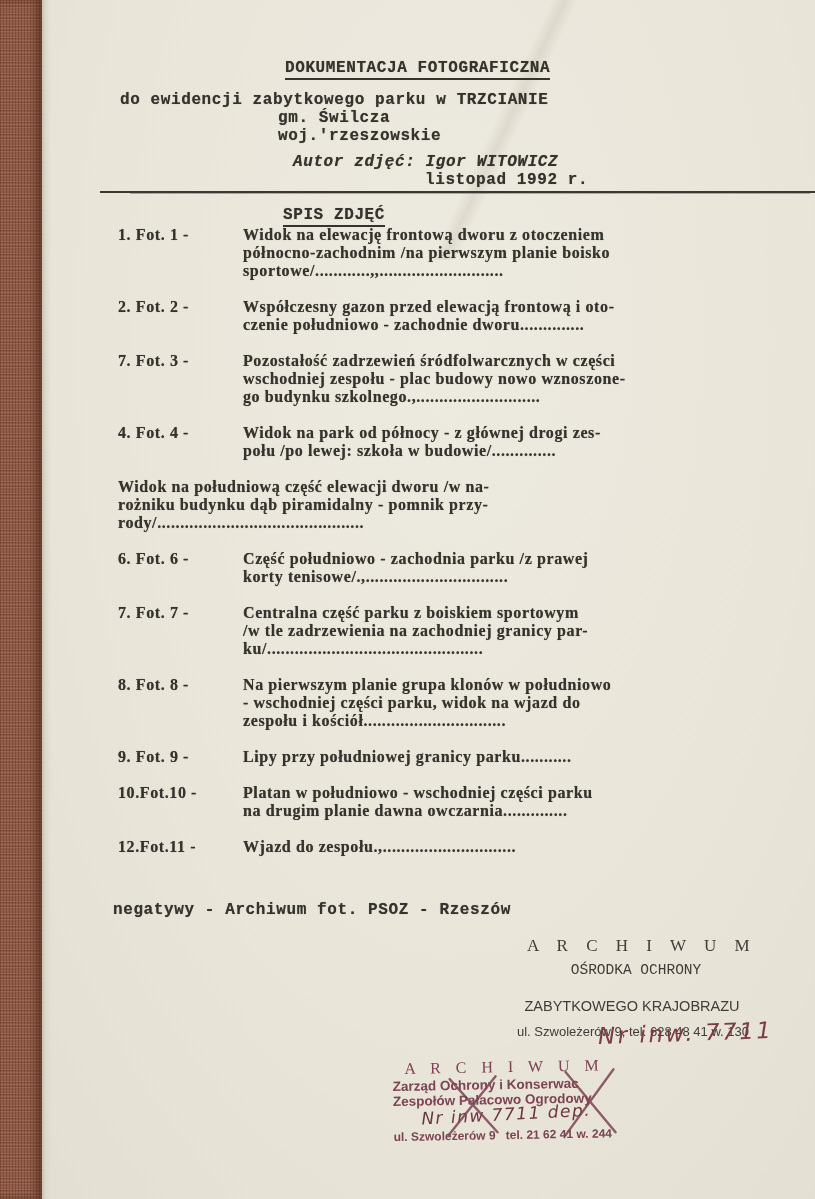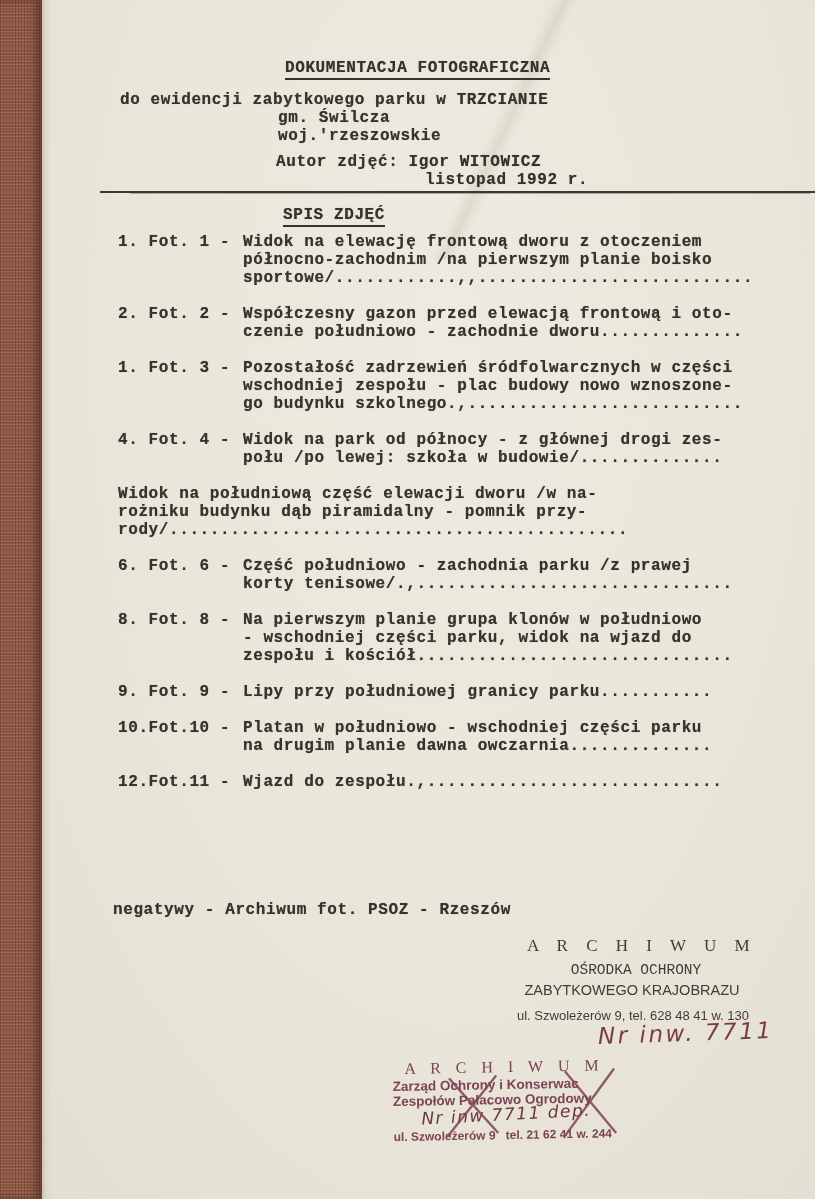--- a/index.html
+++ b/index.html
@@ -30,29 +30,29 @@
   
   .tw{
     position:absolute;color:#35332e;font-weight:bold;font-size:16px;
     letter-spacing:0.6px;line-height:18px;white-space:pre;
     text-shadow:0 0 0.7px rgba(53,51,46,.65);
   }
   .uline{border-bottom:2px solid #35332e;padding-bottom:1px;}
   .rule{position:absolute;left:100px;right:0;top:191px;height:2px;background:#3a3833;}
   .rule:after{content:"";position:absolute;left:30px;right:5px;top:2px;height:1px;background:rgba(58,56,51,.35);}
   
-  .entries{position:absolute;left:118px;top:233px;width:680px;}
+  .entries{position:absolute;left:118px;top:226px;width:680px;font-family:Liberation Serif, serif;}
   .entry{display:flex;margin-bottom:18px;color:#35332e;font-weight:bold;font-size:16px;letter-spacing:0.6px;line-height:18px;text-shadow:0 0 0.7px rgba(53,51,46,.65);}
   .entry-label{flex:0 0 125px;white-space:pre;}
   .entry-lines{white-space:pre;}
   
   .stamp-black{position:absolute;left:527px;top:936px;width:218px;text-align:center;color:#403c39;}
   .sbA{font-family:"Liberation Serif","DejaVu Serif",serif;font-size:17px;letter-spacing:7px;white-space:nowrap;}
   .sbB{font-family:Liberation Mono, monospace;font-size:14.5px;margin-top:6px;white-space:nowrap;}
-  .sbC{font-family:"Liberation Sans","DejaVu Sans",sans-serif;font-size:14.5px;margin-top:4px;white-space:nowrap;margin-left:-8px;}
+  .sbC{font-family:"Liberation Sans","DejaVu Sans",sans-serif;font-size:14.5px;margin-top:20px;white-space:nowrap;margin-left:-8px;}
   .sbD{font-family:"Liberation Sans","DejaVu Sans",sans-serif;font-size:13px;margin-top:10px;white-space:nowrap;margin-left:-10px;}
   
   .hand-note{
     position:absolute;left:598px;top:1020px;color:#7b3b45;
     font-family:"DejaVu Sans",sans-serif;font-style:italic;
     font-size:23px;letter-spacing:2.5px;transform:rotate(-2deg);white-space:nowrap;
   }
   
   .stamp-maroon{position:absolute;left:393px;top:1058px;width:240px;color:#7c4455;transform:rotate(-1deg);}
   .smA{font-family:"Liberation Serif","DejaVu Serif",serif;font-size:16px;letter-spacing:5.5px;white-space:nowrap;margin-left:12px;}
@@ -74,59 +74,65 @@
   <div class="binding"></div>
   <div class="paper-edge"></div>
   <div class="crease"></div>
 
   <div class="tw uline" style="left:285px;top:59px;">DOKUMENTACJA FOTOGRAFICZNA</div>
 
   <div class="tw" style="left:120px;top:91px;">do ewidencji zabytkowego parku w TRZCIANIE</div>
   <div class="tw" style="left:278px;top:109px;">gm. Świlcza</div>
   <div class="tw" style="left:278px;top:127px;">woj.'rzeszowskie</div>
 
-  <div class="tw" style="left:276px;top:153px;">Autor zdjęć: Igor WITOWICZ</div>
+  <div class="tw" style="left:293px;top:153px;font-style:italic;">Autor zdjęć: Igor WITOWICZ</div>
   <div class="tw" style="left:425px;top:171px;text-align:center;">listopad 1992 r.</div>
 
   <div class="rule"></div>
 
   <div class="tw uline" style="left:283px;top:206px;text-align:right;">SPIS ZDJĘĆ</div>
 
   <div class="entries">
       <div class="entry">
         <span class="entry-label">1. Fot. 1 -</span>
         <div class="entry-lines">Widok na elewację frontową dworu z otoczeniem
 północno-zachodnim /na pierwszym planie boisko
 sportowe/............,,...........................</div>
       </div>
       <div class="entry">
         <span class="entry-label">2. Fot. 2 -</span>
         <div class="entry-lines">Współczesny gazon przed elewacją frontową i oto-
 czenie południowo - zachodnie dworu..............</div>
       </div>
       <div class="entry">
-        <span class="entry-label">1. Fot. 3 -</span>
+        <span class="entry-label">7. Fot. 3 -</span>
         <div class="entry-lines">Pozostałość zadrzewień śródfolwarcznych w części
 wschodniej zespołu - plac budowy nowo wznoszone-
 go budynku szkolnego.,...........................</div>
       </div>
       <div class="entry">
         <span class="entry-label">4. Fot. 4 -</span>
         <div class="entry-lines">Widok na park od północy - z głównej drogi zes-
 połu /po lewej: szkoła w budowie/..............</div>
       </div>
       <div class="entry">
         <div class="entry-lines">Widok na południową część elewacji dworu /w na-
 rożniku budynku dąb piramidalny - pomnik przy-
 rody/.............................................</div>
       </div>
       <div class="entry">
         <span class="entry-label">6. Fot. 6 -</span>
         <div class="entry-lines">Część południowo - zachodnia parku /z prawej
 korty tenisowe/.,...............................</div>
+      </div>
+      <div class="entry">
+        <span class="entry-label">7. Fot. 7 -</span>
+        <div class="entry-lines">Centralna część parku z boiskiem sportowym
+/w tle zadrzewienia na zachodniej granicy par-
+ku/...............................................</div>
       </div>
       <div class="entry">
         <span class="entry-label">8. Fot. 8 -</span>
         <div class="entry-lines">Na pierwszym planie grupa klonów w południowo
 - wschodniej części parku, widok na wjazd do
 zespołu i kościół...............................</div>
       </div>
       <div class="entry">
         <span class="entry-label">9. Fot. 9 -</span>
         <div class="entry-lines">Lipy przy południowej granicy parku...........</div>

